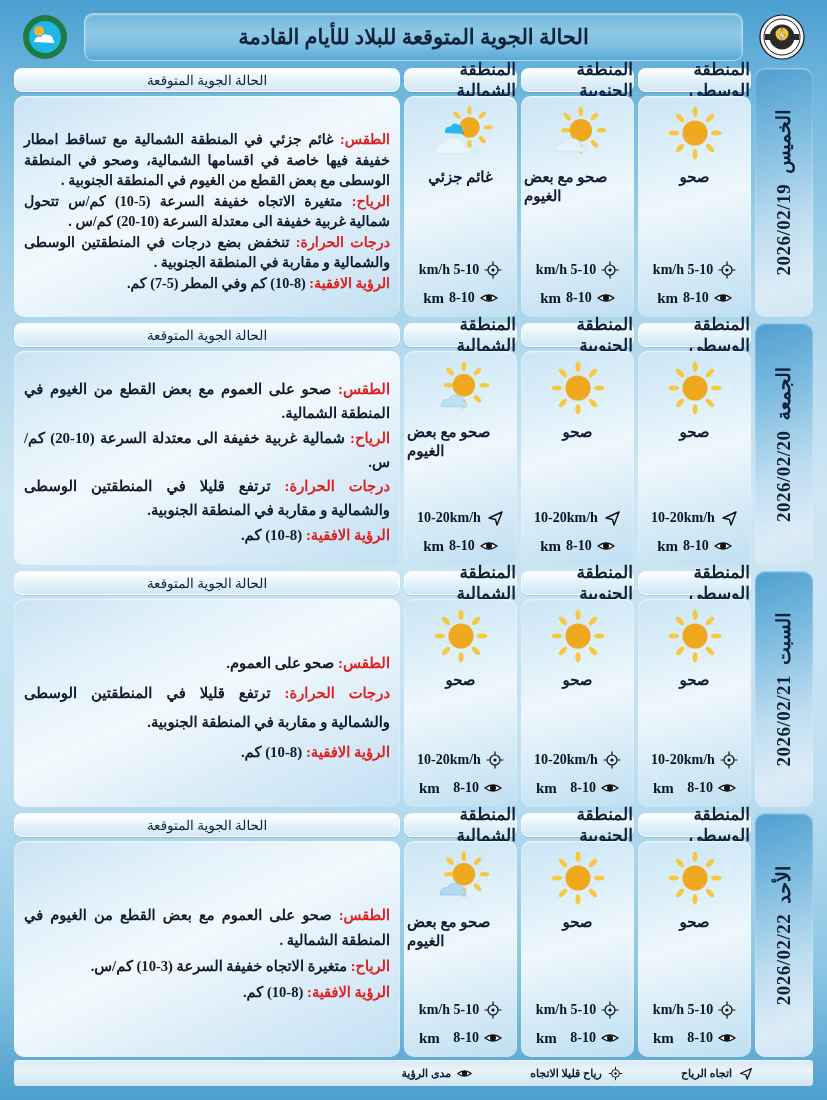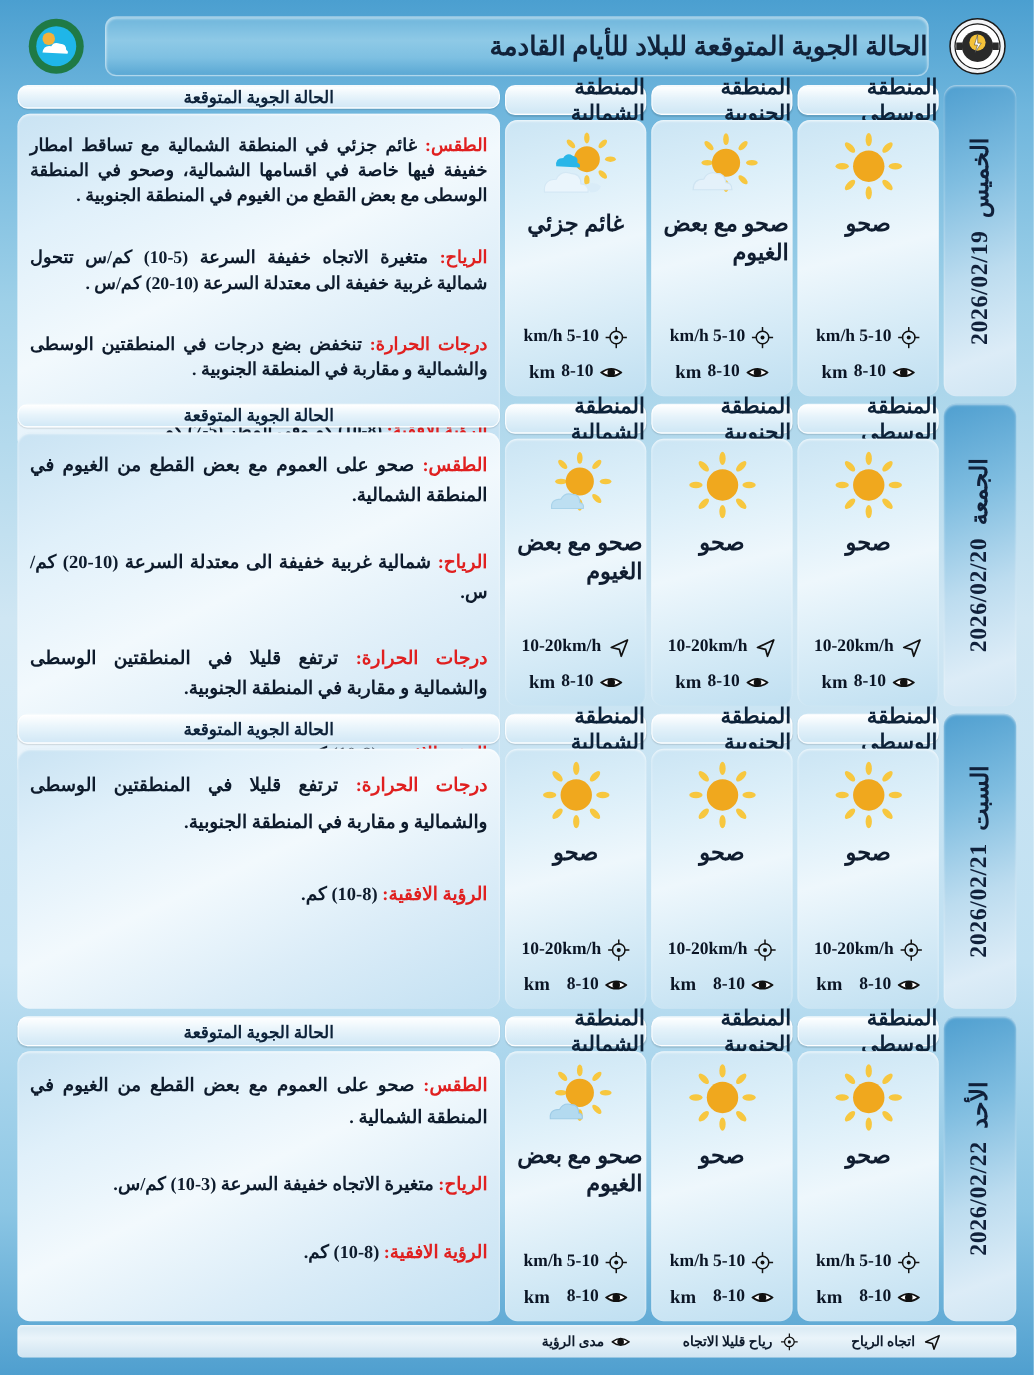--- a/index.html
+++ b/index.html
@@ -17,21 +17,21 @@
     display:flex;align-items:center;justify-content:space-between;
     padding:0 22px;box-sizing:border-box;
   }
   .logo{width:46px;height:46px;border-radius:50%;flex:0 0 auto;position:relative;}
   .logo svg{display:block;width:46px;height:46px;}
   .title-bar{
     flex:1 1 auto;margin:0 16px;height:46px;border-radius:9px;
     background:linear-gradient(180deg,#6fb6dc 0%,#8ec9e6 40%,#7ec0e2 70%,#5aa8d4 100%);
     border:1px solid rgba(255,255,255,.45);
     box-shadow:inset 0 1px 2px rgba(255,255,255,.55);
-    display:flex;align-items:center;
+    display:flex;align-items:center;justify-content:center;
   }
   .title-bar span{
     font-size:21px;font-weight:bold;color:#11223a;letter-spacing:.2px;
   }
 
   
   .rows{position:absolute;left:0;right:0;top:68px;bottom:48px;}
   .row{
     position:relative;display:flex;flex-direction:row;
     margin:0 14px 6px 14px;box-sizing:border-box;
@@ -72,51 +72,51 @@
   .region-body{
     flex:1 1 auto;margin-top:4px;border-radius:10px;
     background:linear-gradient(165deg,#cbe5f4 0%,#dceff9 25%,#eef7fc 48%,#d8ecf7 72%,#bfdff1 100%);
     box-shadow:inset 0 1px 2px rgba(255,255,255,.75);
     display:flex;flex-direction:column;align-items:center;
     padding:6px 3px 8px;box-sizing:border-box;
   }
   .wicon{height:62px;display:flex;align-items:center;justify-content:center;}
   .wicon svg{display:block;}
   .cond{
-    font-size:18px;font-weight:bold;color:#101d30;text-align:right;
+    font-size:15px;font-weight:bold;color:#101d30;text-align:left;
     line-height:1.25;margin-top:4px;min-height:30px;
   }
   .metric{
     display:flex;align-items:center;justify-content:center;gap:5px;
     font-size:14px;font-weight:bold;color:#0b1525;
     font-family:"Liberation Serif",serif;white-space:nowrap;
   }
   .metric .unit-sm{font-size:15px;}
   .m-wind{margin-top:auto;margin-bottom:10px;}
   .m-vis{margin-bottom:2px;}
   .micon{width:18px;height:18px;flex:0 0 auto;}
   .micon svg{display:block;}
 
   
   .text-col{flex:1 1 auto;display:flex;flex-direction:column;min-width:0;}
   .text-head{
     height:22px;border-radius:8px;
     background:linear-gradient(180deg,#ffffff 0%,#e8f4fb 45%,#d2e8f6 100%);
     border:1px solid rgba(255,255,255,.8);
     display:flex;align-items:center;justify-content:center;
-    font-size:13.5px;font-weight:bold;color:#0d2239;
+    font-size:13.5px;font-weight:normal;color:#0d2239;
     box-shadow:0 1px 1px rgba(0,0,0,.12);
     text-align:center;
   }
   .text-body{
     flex:1 1 auto;margin-top:4px;border-radius:10px;
     background:linear-gradient(155deg,#c9e3f3 0%,#e0f0fa 22%,#f2f9fd 46%,#dcedf8 70%,#c2e0f2 100%);
     box-shadow:inset 0 1px 2px rgba(255,255,255,.75);
     padding:16px 10px 5px 10px;box-sizing:border-box;
-    display:flex;flex-direction:column;gap:28px;
+    display:flex;flex-direction:column;justify-content:center;
   }
   .para{
     font-size:14.5px;font-weight:bold;color:#0e1b2c;
     line-height:1.45;text-align:justify;text-align-last:right;
     margin:0 0 1px 0;
   }
   .para.center-ish{text-align:right;}
   .lbl{color:#e02020;}
   .r1 .para{font-size:14.2px;line-height:1.42;}
   .r2 .para{font-size:14.8px;line-height:1.62;}
@@ -127,21 +127,21 @@
   .footer{
     position:absolute;left:14px;right:14px;bottom:14px;height:26px;
     border-radius:4px;
     background:linear-gradient(180deg,#d6e8f3 0%,#eaf4fa 40%,#cfe4f1 100%);
     box-shadow:inset 0 1px 2px rgba(255,255,255,.7);
     display:flex;align-items:center;justify-content:flex-start;
     padding-right:60px;box-sizing:border-box;gap:42px;
   }
   .legend-item{
     display:flex;align-items:center;gap:6px;
-    font-size:11px;font-weight:bold;color:#0e1b2c;white-space:nowrap;
+    font-size:11px;font-weight:bold;color:#0e1b2c;white-space:nowrap;margin-left:16px;
   }
   .legend-item .micon{width:15px;height:15px;}
 </style>
 </head>
 <body>
 
 <div class="page">
 
   <div class="header">
     <div class="logo">
@@ -593,20 +593,21 @@
                 </svg>
             </span>
             <span>8-10</span>&nbsp;<span class="unit-sm">km</span>
           </div>
         </div>
       </div>
 
       <div class="text-col">
         <div class="text-head">الحالة الجوية المتوقعة</div>
         <div class="text-body">
+          <p class="para center-ish"><span class="lbl">الطقس:</span><span> صحو على العموم.</span></p>
           <p class="para"><span class="lbl">درجات الحرارة:</span><span> ترتفع قليلا في المنطقتين الوسطى والشمالية و مقاربة في المنطقة الجنوبية.</span></p>
           <p class="para center-ish"><span class="lbl">الرؤية الافقية:</span><span> (8-10) كم.</span></p>
         </div>
       </div>
     </div>
 
     <div class="row row-4 r4">
       <div class="date-strip">
         <div class="date-text">
           <span>الأحد</span>

